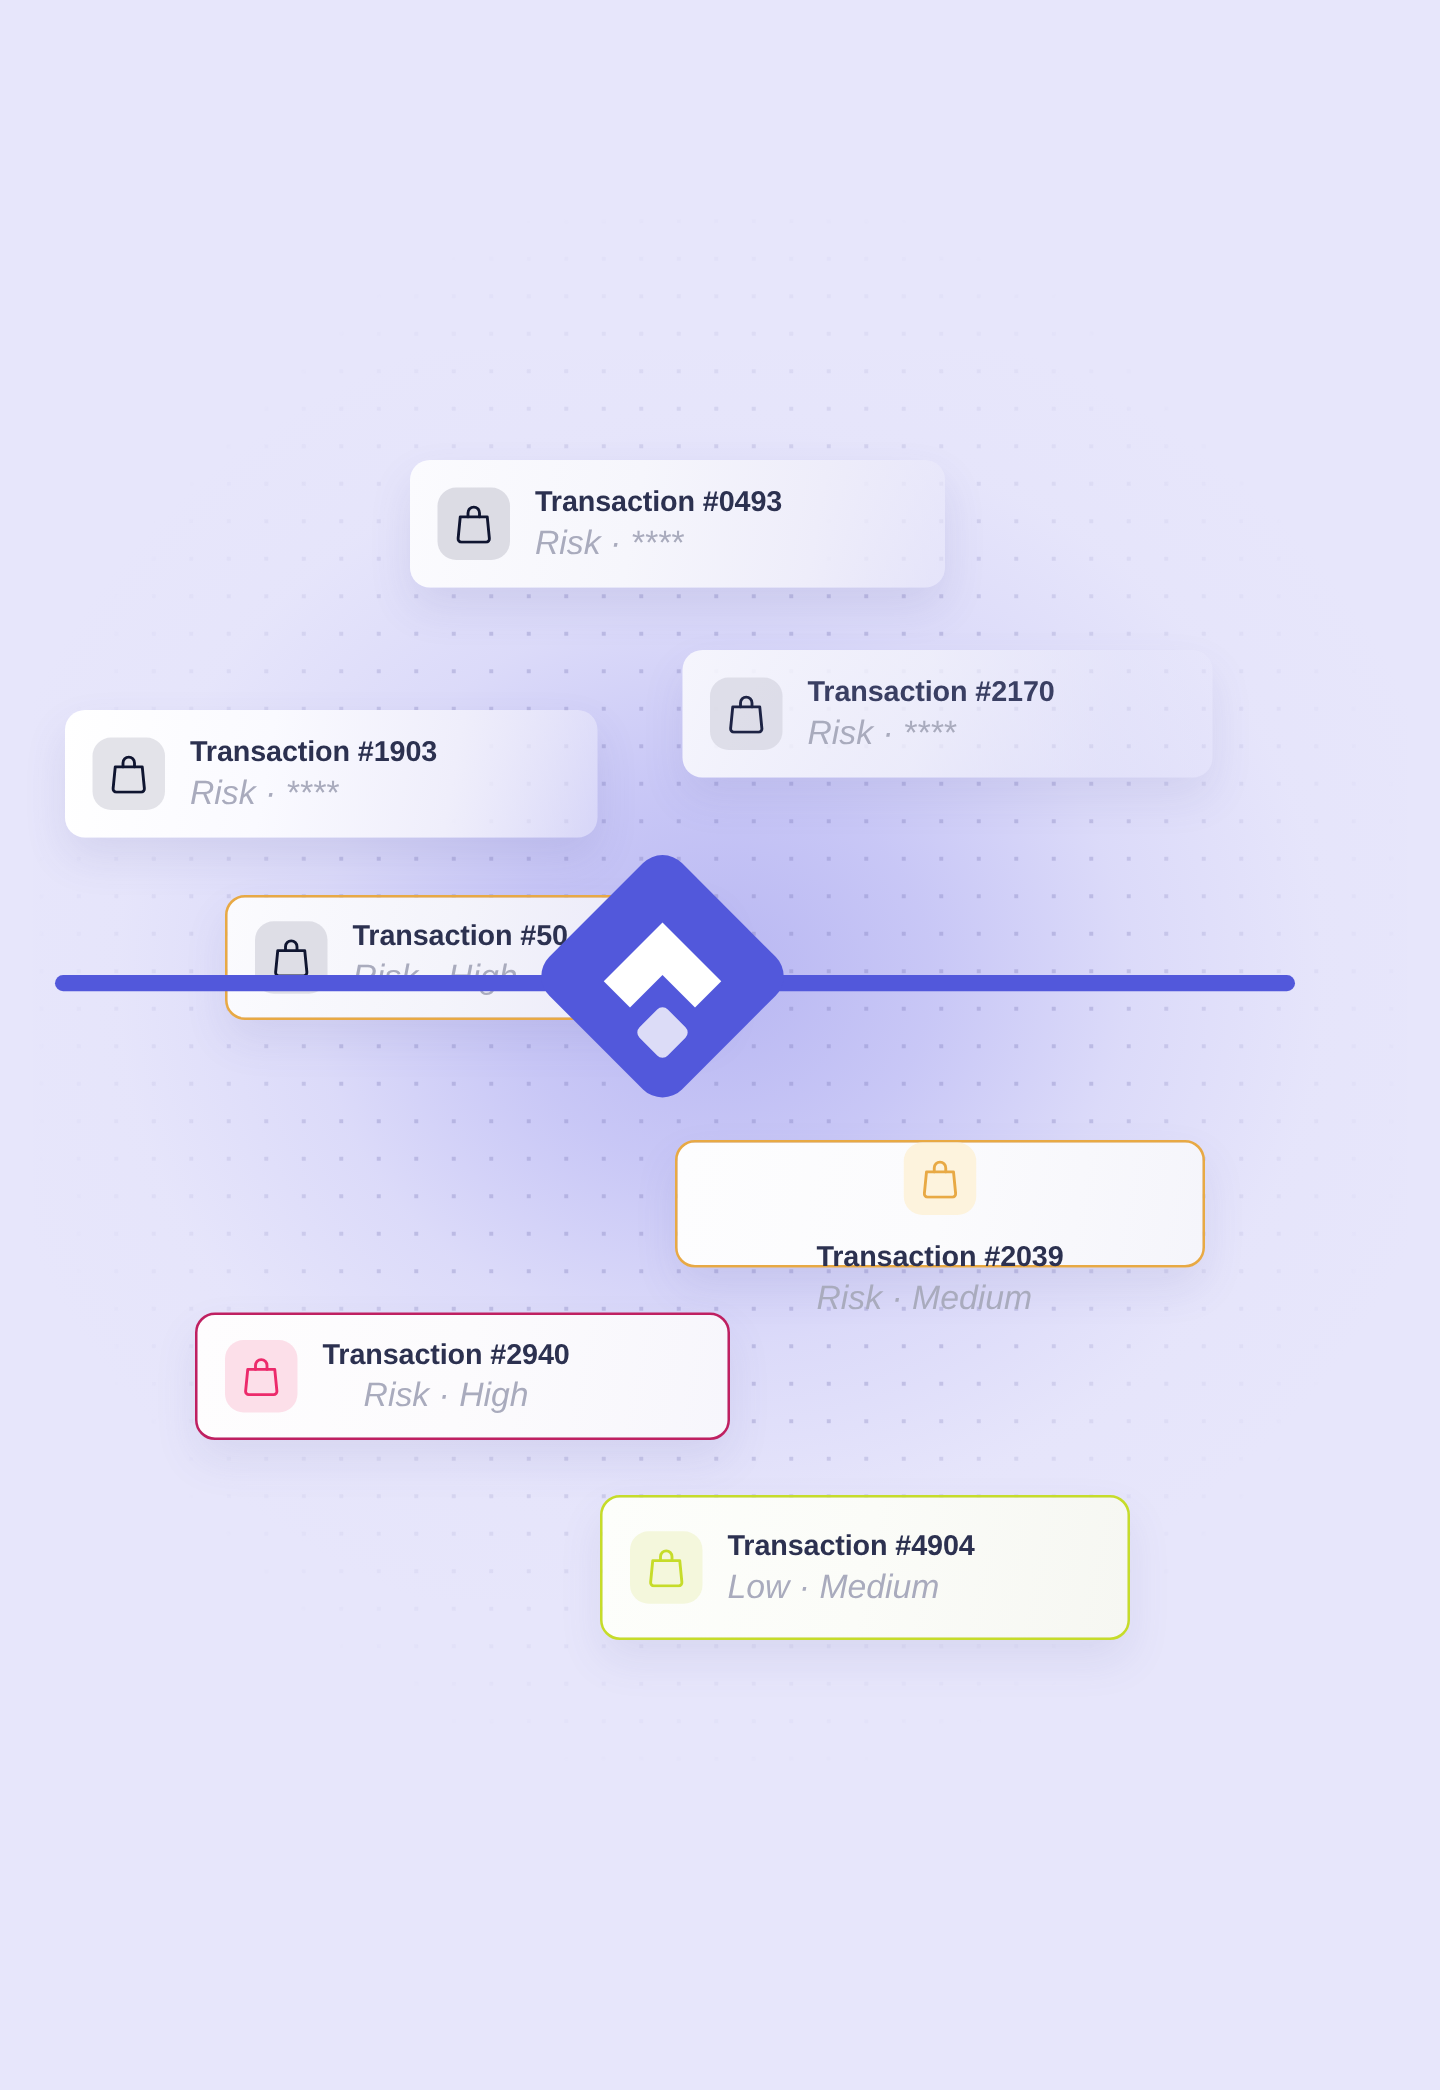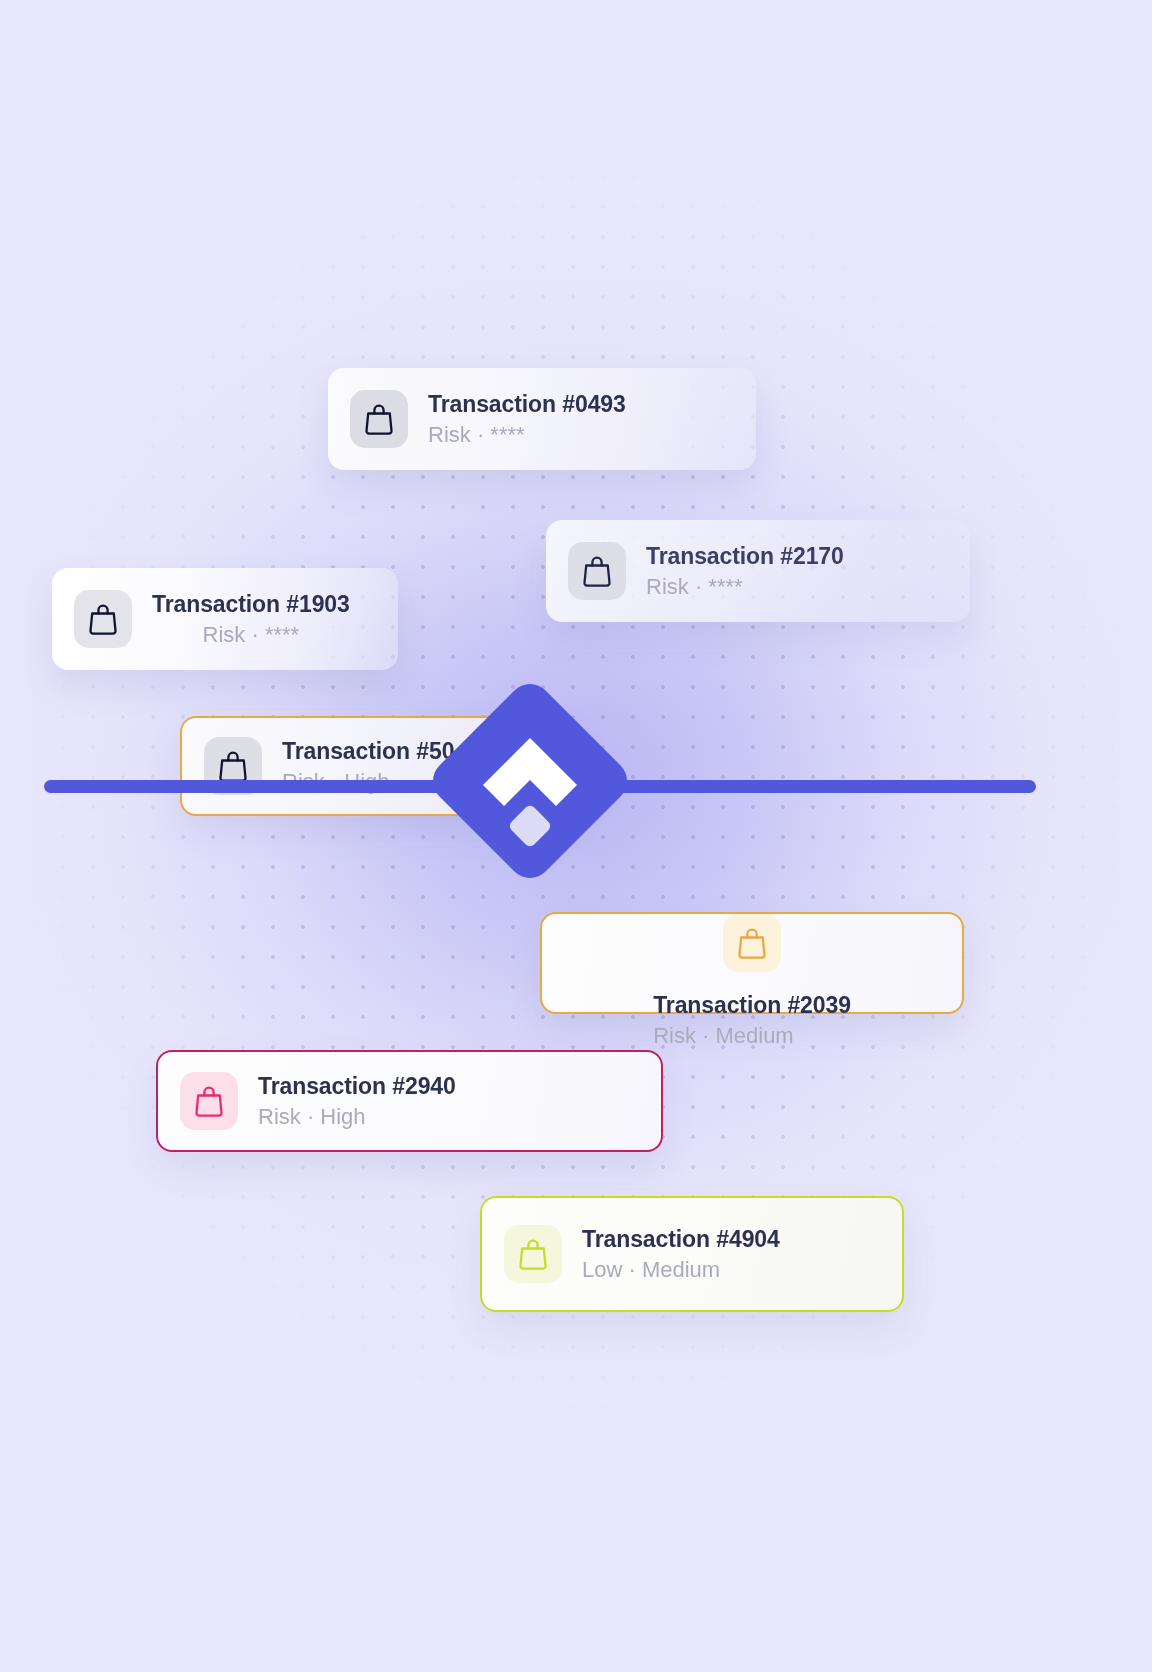--- a/index.html
+++ b/index.html
@@ -82,24 +82,25 @@
 
   .card-title {
     font-size: 23px;
     font-weight: bold;
     letter-spacing: -0.1px;
     color: #2c3150;
     white-space: nowrap;
   }
 
   .card-sub {
-    font-size: 22px;
+    font-size: 27px;
     font-weight: normal;
     color: #a9abbd;
     white-space: nowrap;
+    font-style: italic;
   }
 
   .bag { display: block; }
 
   
 
   
   #card-0493 {
     left: 328px; top: 368px; width: 428px; height: 102px;
     background: linear-gradient(100deg, #fbfbfe 0%, #f6f6fc 42%, #eeedfa 75%, rgba(233,232,250,0.55) 100%);
@@ -111,24 +112,23 @@
   #card-3940 {
     left: 546px; top: 520px; width: 424px; height: 102px;
     background: linear-gradient(100deg, rgba(248,248,253,0.92) 0%, rgba(242,242,251,0.80) 45%, rgba(233,233,250,0.42) 80%, rgba(231,230,250,0.18) 100%);
     box-shadow: 0 16px 34px rgba(86,84,160,0.10);
   }
   #card-3940 .card-icon { background: rgba(216,216,228,0.80); }
   #card-3940 .card-title { color: #3a3f63; }
 
   
   #card-1903 {
-    left: 52px; top: 568px; width: 346px; height: 102px;
+    left: 52px; top: 568px; width: 426px; height: 102px;
     background: linear-gradient(100deg, #ffffff 0%, #fafaff 38%, #efeefb 72%, rgba(233,232,250,0.45) 100%);
     box-shadow: 0 16px 34px rgba(86,84,160,0.12);
-    text-align: center;
   }
   #card-1903 .card-icon { background: #e3e3e9; }
 
   
   #card-98xx {
     left: 180px; top: 716px; width: 396px; height: 100px;
     background: linear-gradient(100deg, #fbfbfe 0%, #f4f4fb 45%, #ecebf9 80%, rgba(233,232,250,0.55) 100%);
     border: 2px solid #e8a944;
     box-shadow: 0 16px 34px rgba(86,84,160,0.10);
     overflow: hidden;
@@ -141,24 +141,25 @@
     left: 540px; top: 912px; width: 424px; height: 102px;
     background: linear-gradient(100deg, #fdfdfe 0%, #fbfbfd 50%, #f5f5fb 100%);
     border: 2px solid #e8a944;
     box-shadow: 0 16px 34px rgba(86,84,160,0.10);
     flex-direction: column;
   }
   #card-2039 .card-icon { background: #fdf3dd; }
 
   
   #card-2940 {
-    left: 156px; top: 1050px; width: 507px; height: 102px;
+    left: 156px; top: 1050px; width: 428px; height: 102px;
     background: linear-gradient(100deg, #fefdfe 0%, #fcfbfd 50%, #f7f6fc 100%);
     border: 2px solid #bf2061;
     box-shadow: 0 16px 34px rgba(86,84,160,0.10);
+    text-align: center;
   }
   #card-2940 .card-icon { background: #fcdfe9; }
 
   
   #card-4904 {
     left: 480px; top: 1196px; width: 424px; height: 116px;
     background: linear-gradient(100deg, #fdfefb 0%, #fbfcf8 50%, #f6f7f2 100%);
     border: 2px solid #c6dc2a;
     box-shadow: 0 16px 34px rgba(86,84,160,0.10);
   }

